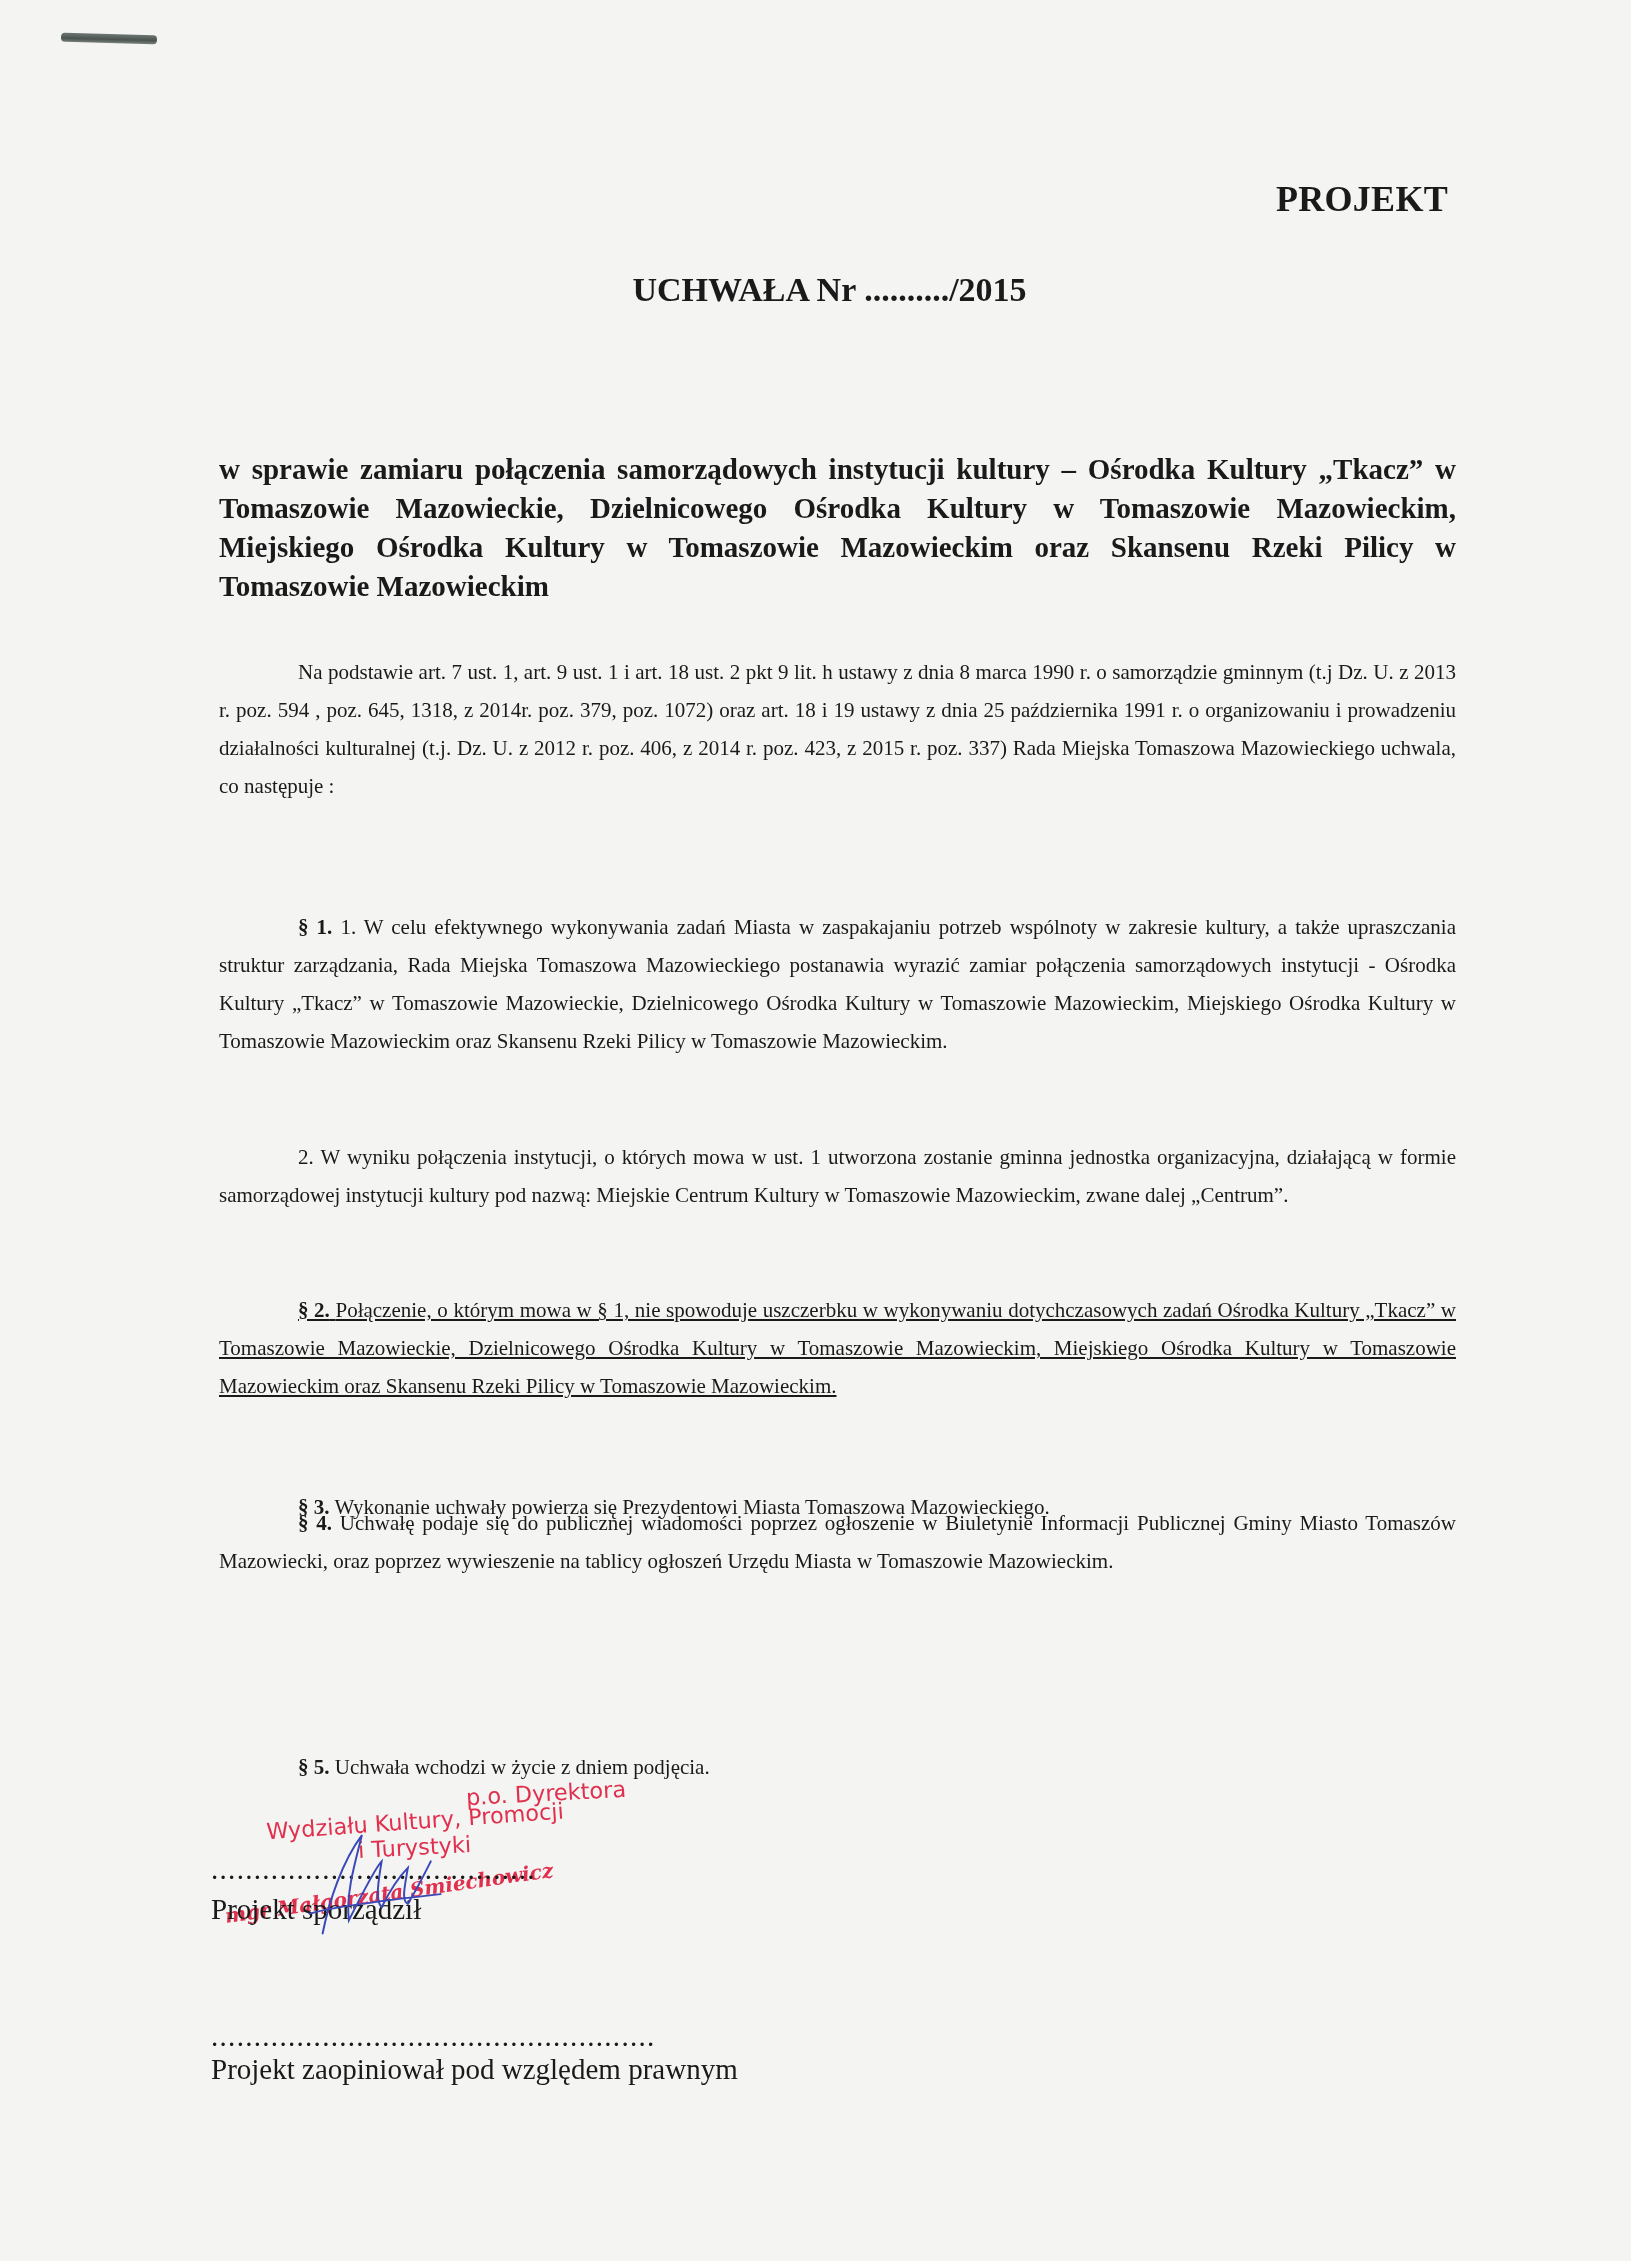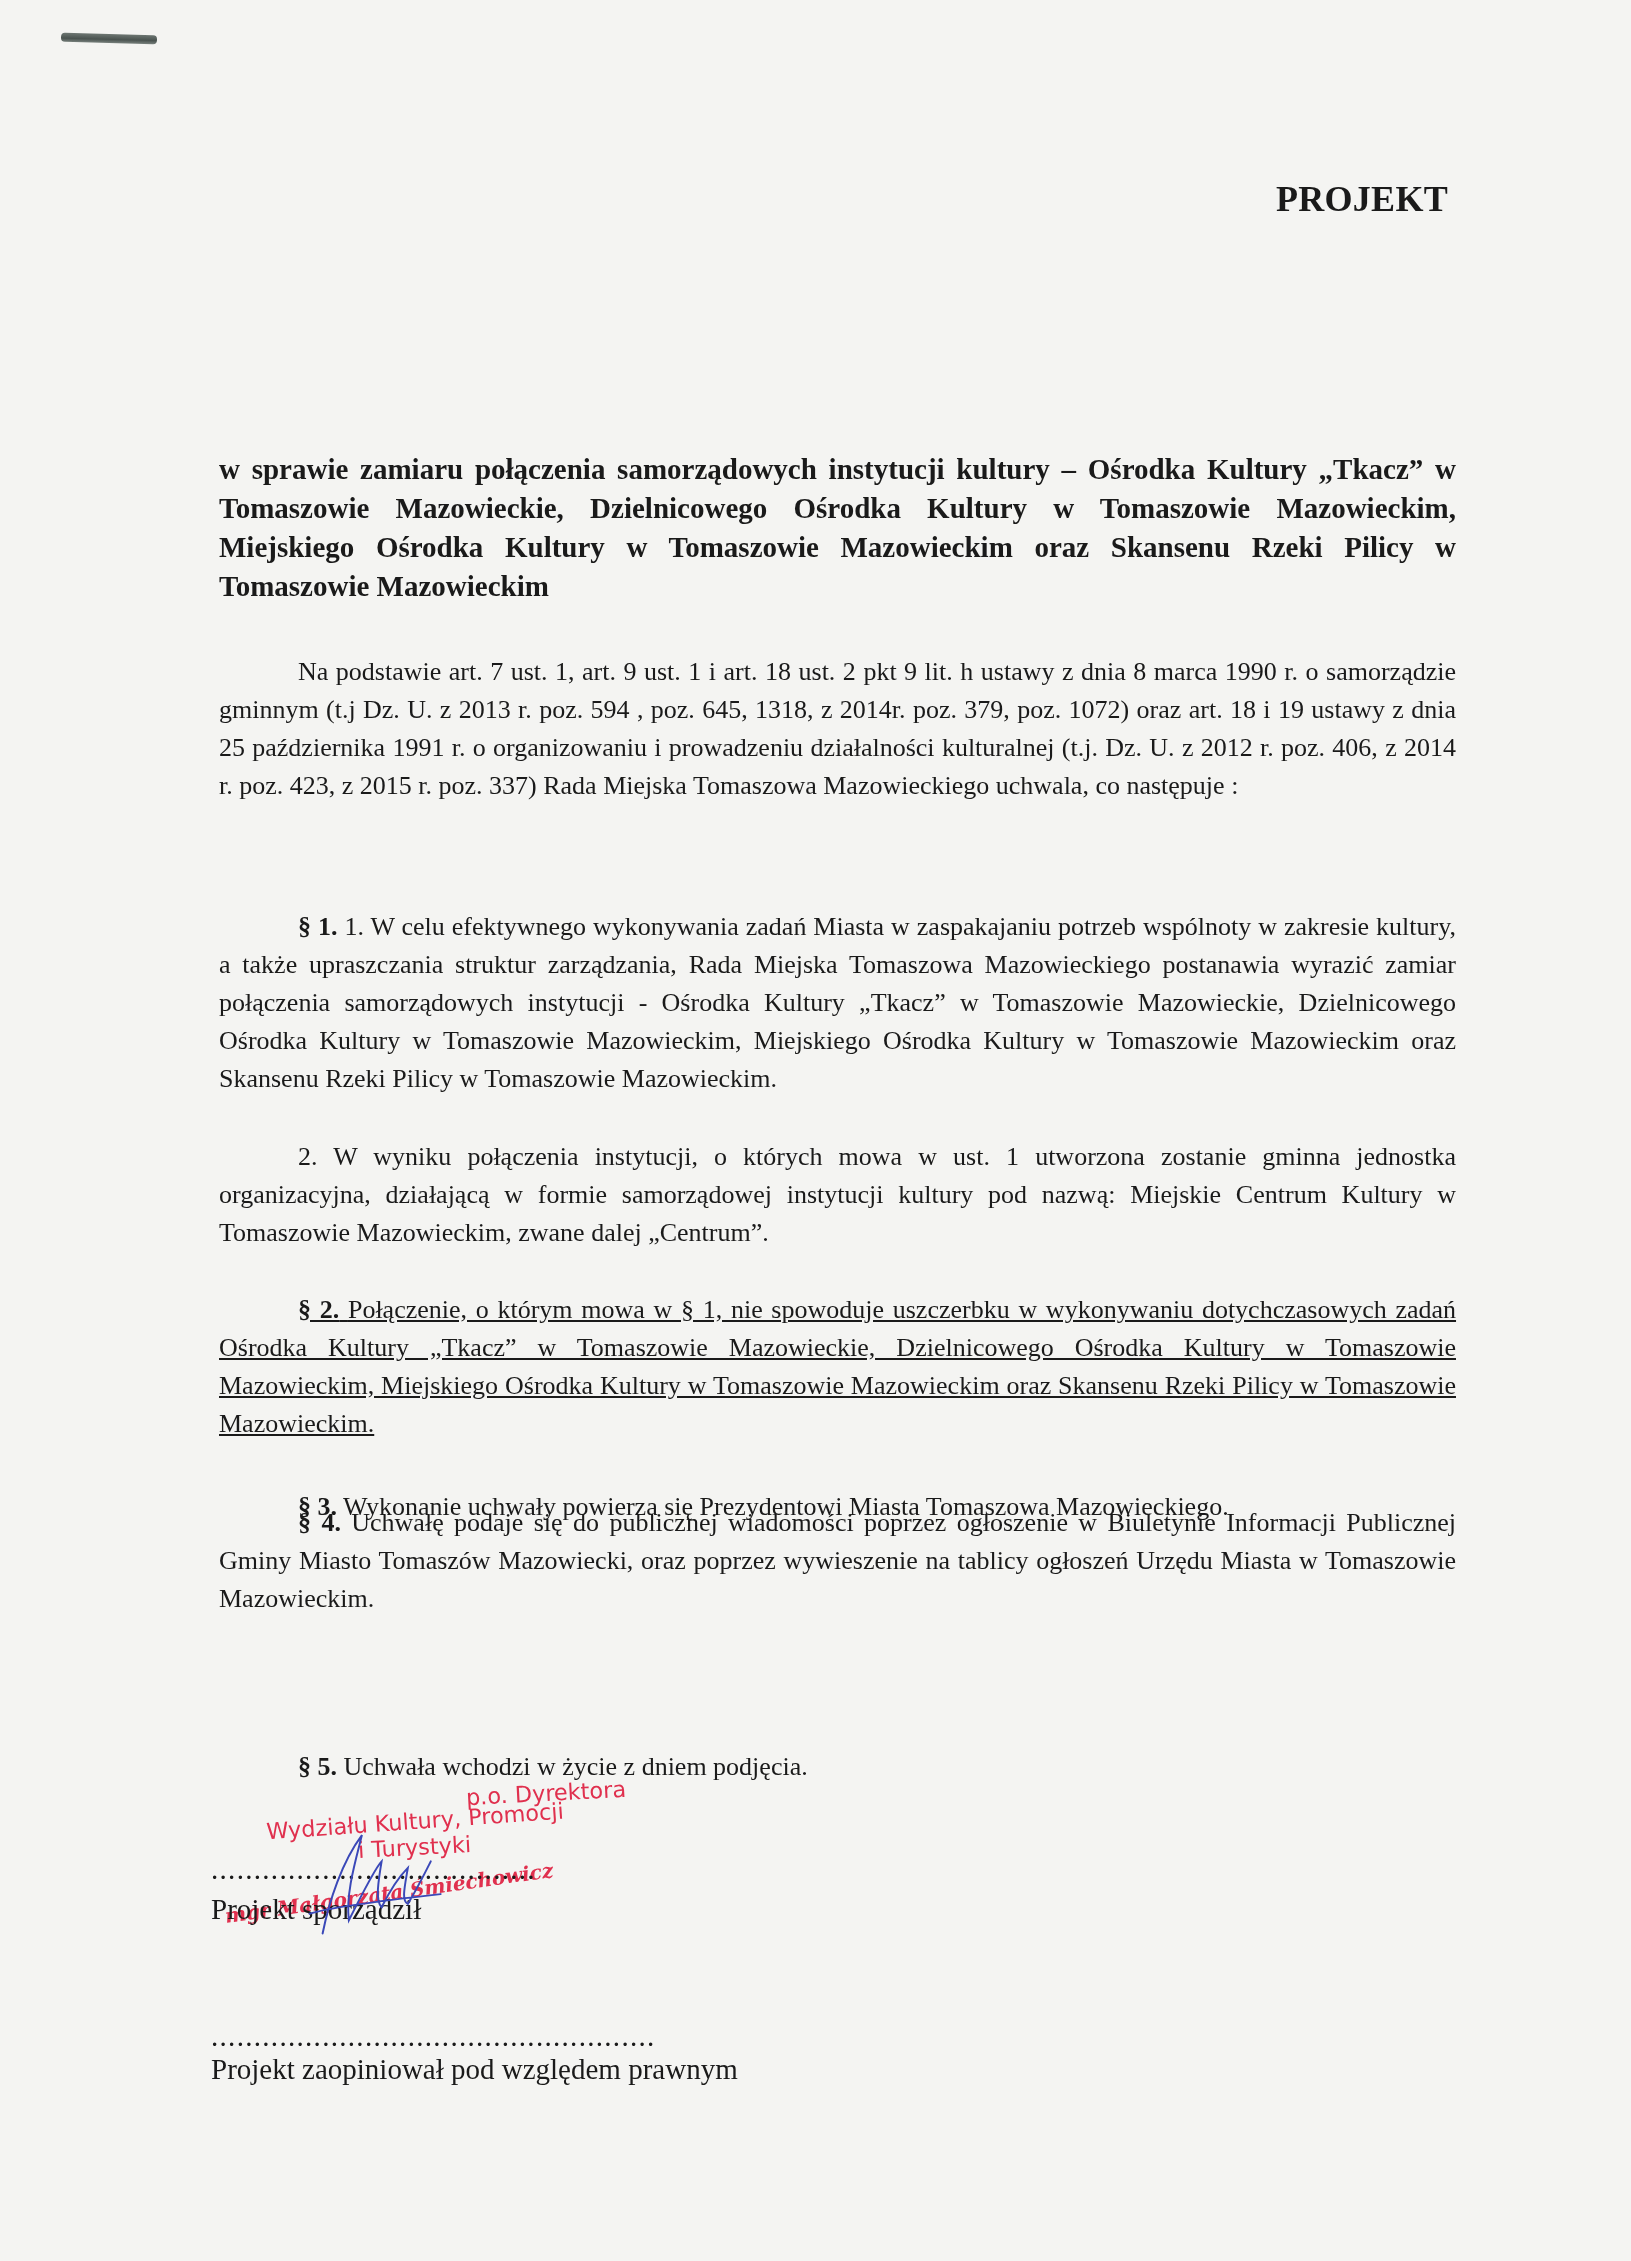--- a/index.html
+++ b/index.html
@@ -57,21 +57,21 @@
       top: 442px;
       font-weight: bold;
       font-size: 29px;
       line-height: 39px;
       text-align: justify;
     }
     .body {
       position: absolute;
       left: 0;
       width: 1237px;
-      font-size: 26px;
+      font-size: 21px;
       line-height: 38px;
       text-align: justify;
     }
     .indent { text-indent: 79px; }
     .para { margin: 8px; }
     .sec-num { font-weight: bold; }
     .basis { top: 645px; }
     .s1 { top: 900px; }
     .s1b { top: 1130px; }
     .s2 { top: 1283px; text-decoration: underline; }
@@ -126,20 +126,21 @@
 </head>
 <body>
 
 <div class="staple"></div>
 
 <div class="page">
 
   <div class="projekt">PROJEKT</div>
 
   <div class="title-block">
+    <div>UCHWAŁA Nr ........../2015</div>
   </div>
 
   <p class="subject para">w sprawie zamiaru połączenia samorządowych instytucji kultury – Ośrodka Kultury „Tkacz” w Tomaszowie Mazowieckie, Dzielnicowego Ośrodka Kultury w Tomaszowie Mazowieckim, Miejskiego Ośrodka Kultury w Tomaszowie Mazowieckim oraz Skansenu Rzeki Pilicy w Tomaszowie Mazowieckim</p>
 
   <p class="body basis indent para">Na podstawie art. 7 ust. 1, art. 9 ust. 1 i art.  18  ust. 2  pkt 9  lit. h  ustawy z dnia 8 marca 1990 r. o samorządzie gminnym (t.j Dz. U. z 2013 r. poz. 594 , poz. 645, 1318, z 2014r. poz. 379, poz. 1072) oraz art. 18 i 19 ustawy z dnia 25 października 1991 r. o organizowaniu i prowadzeniu działalności kulturalnej (t.j. Dz. U. z 2012 r. poz. 406, z 2014 r. poz. 423, z 2015 r. poz. 337) Rada Miejska Tomaszowa Mazowieckiego uchwala, co następuje :</p>
 
   <p class="body s1 indent para">
     <span class="sec-num">§ 1.</span>
     <span>1. W celu efektywnego wykonywania zadań Miasta w zaspakajaniu potrzeb wspólnoty w zakresie kultury, a także upraszczania struktur zarządzania, Rada Miejska Tomaszowa Mazowieckiego postanawia wyrazić zamiar połączenia samorządowych instytucji - Ośrodka Kultury „Tkacz” w Tomaszowie Mazowieckie, Dzielnicowego Ośrodka Kultury w Tomaszowie Mazowieckim, Miejskiego Ośrodka Kultury w Tomaszowie Mazowieckim oraz Skansenu Rzeki Pilicy w Tomaszowie Mazowieckim.</span>
   </p>

